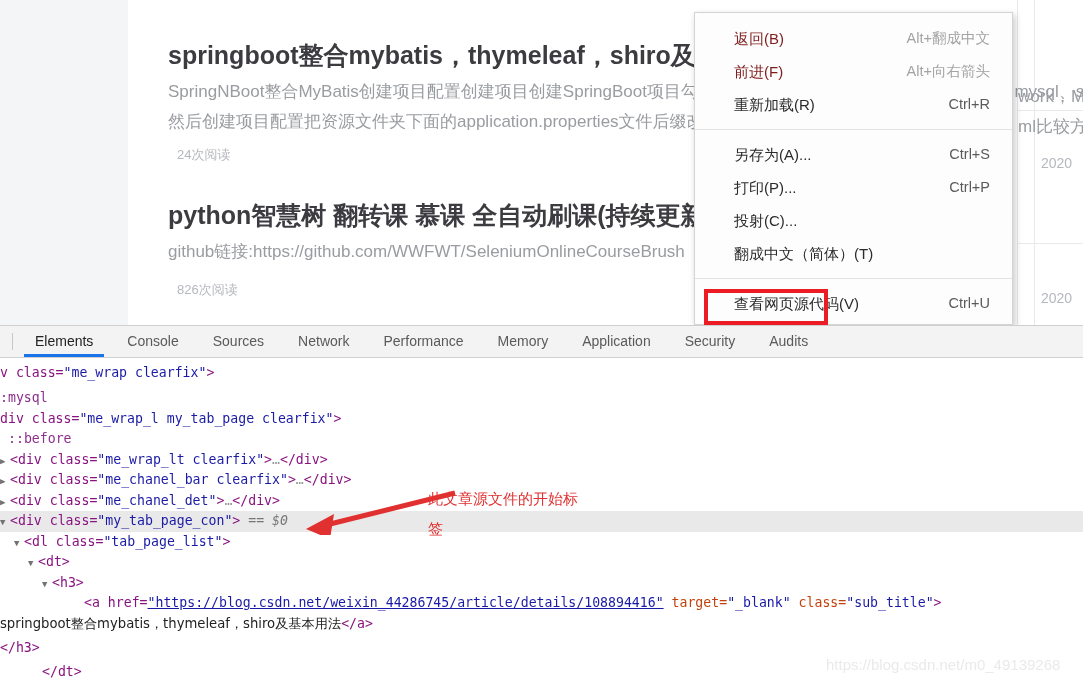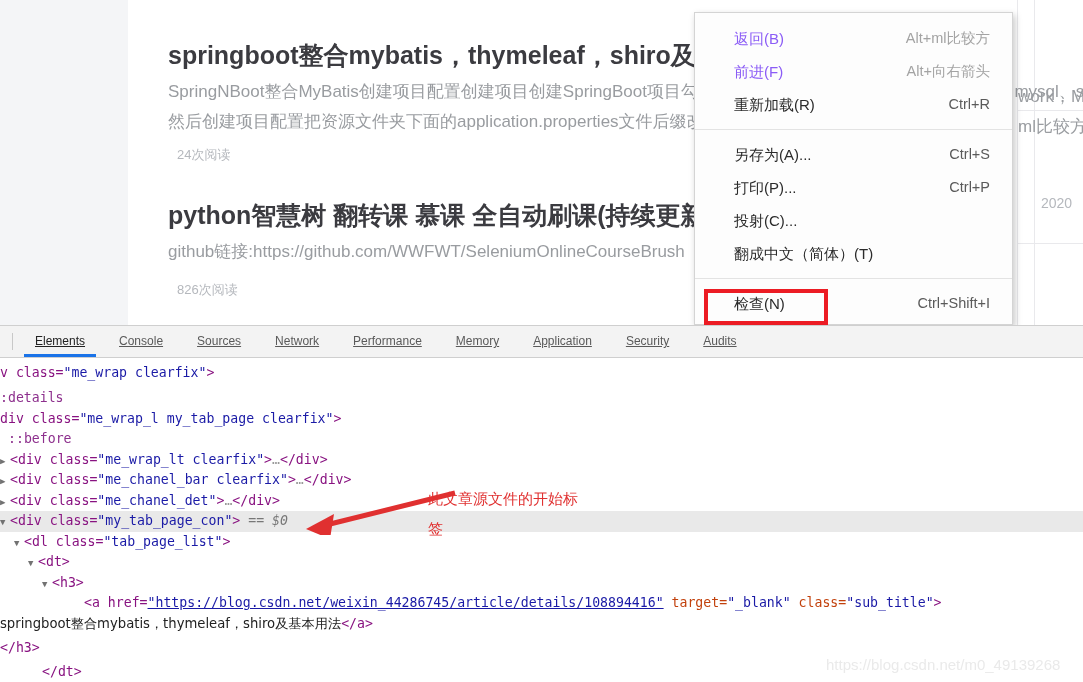--- a/index.html
+++ b/index.html
@@ -33,21 +33,21 @@
     white-space:nowrap;line-height:34px;
   }
   .art-desc{
     font-size:17px;color:#999ca0;line-height:30px;white-space:nowrap;
   }
   .art-meta{
     font-size:13px;color:#b5b8bd;margin-top:9px;padding-left:9px;
     white-space:nowrap;
   }
   .art-date{
-    position:absolute;right:0;font-size:14px;color:#b5b8bd;white-space:nowrap;margin-top:40px;
+    position:absolute;right:0;font-size:14px;color:#b5b8bd;white-space:nowrap;
   }
   .hrule{
     position:absolute;left:1018px;width:65px;height:1px;background:#e9e9ec;
   }
 
   
   #ctx-menu{
     position:absolute;left:694px;top:12px;width:319px;height:313px;
     background:#fdfdfd;border:1px solid #d4d4d4;
     box-shadow:2px 3px 7px rgba(0,0,0,0.22);
@@ -55,21 +55,21 @@
     padding-top:9px;box-sizing:border-box;
   }
   .ctx-item{
     position:relative;height:33px;line-height:33px;
     padding:0 22px 0 39px;white-space:nowrap;
   }
   .ctx-item .lbl{display:inline-block;}
   .ctx-item .sc{
     position:absolute;right:22px;top:0;color:#5a5a5a;font-size:14.5px;
   }
-  .ctx-item.disabled .lbl{color:#8b5cf6;}
+  .ctx-item.disabled .lbl{color:#7f1d1d;}
   .ctx-item.disabled .sc{color:#a3a3a3;}
   .ctx-sep{
     height:1px;background:#e3e3e3;margin:8px 0 8px 0;
   }
   #inspect-box{
     position:absolute;left:9px;top:276px;width:124px;height:36px;
     border:4px solid #ec1c24;box-sizing:border-box;pointer-events:none;
   }
 
   
@@ -80,22 +80,22 @@
   }
   #dt-tabbar{
     position:relative;height:31px;background:#f3f3f3;
     border-bottom:1px solid #cfcfcf;
   }
   #dt-tabs{
     position:absolute;left:18px;top:0;height:31px;
     display:flex;align-items:center;
   }
   .dt-tab{
-    font-size:12px;color:#5a5a5a;padding:0 17px;line-height:31px;
-    position:relative;white-space:nowrap;text-decoration:underline;
+    font-size:14px;color:#5a5a5a;padding:0 17px;line-height:31px;
+    position:relative;white-space:nowrap;
   }
   .dt-tab.active{color:#222;}
   .dt-tab.active:after{
     content:"";position:absolute;left:6px;right:6px;bottom:0;height:3px;
     background:#1a73e8;
   }
   #dt-tabdivider{
     position:absolute;left:12px;top:7px;width:1px;height:17px;background:#c8c8c8;
   }
 
@@ -166,21 +166,21 @@
   <div class="hrule" style="top:243px;"></div>
 
   <div style="position:absolute;left:1018px;top:85px;font-size:17px;color:#9a9da1;white-space:nowrap;">work，My</div>
   <div style="position:absolute;left:1018px;top:115px;font-size:17px;color:#9a9da1;white-space:nowrap;">ml比较方</div>
 </div>
 
 <div id="ctx-menu">
 
   <div class="ctx-item disabled">
     <span class="lbl">返回(B)</span>
-    <span class="sc">Alt+ml比较方</span>
+    <span class="sc">Alt+翻成中文</span>
   </div>
 
   <div class="ctx-item disabled">
     <span class="lbl">前进(F)</span>
     <span class="sc">Alt+向右箭头</span>
   </div>
 
   <div class="ctx-item">
     <span class="lbl">重新加载(R)</span>
     <span class="sc">Ctrl+R</span>
@@ -203,20 +203,24 @@
     <span class="sc"></span>
   </div>
 
   <div class="ctx-item">
     <span class="lbl">翻成中文（简体）(T)</span>
     <span class="sc"></span>
   </div>
 
   <div class="ctx-sep"></div>
 
+  <div class="ctx-item">
+    <span class="lbl">查看网页源代码(V)</span>
+    <span class="sc">Ctrl+U</span>
+  </div>
 
   <div class="ctx-item">
     <span class="lbl">检查(N)</span>
     <span class="sc">Ctrl+Shift+I</span>
   </div>
 
   <div id="inspect-box"></div>
 </div>
 
 <div id="devtools">
@@ -236,21 +240,21 @@
     </div>
   </div>
 
   <div id="dom-tree">
 
     <div class="row" style="padding-left:0px;padding-top:5px;height:25px;">
       <span class="tag">v class=</span><span class="val">"me_wrap clearfix"</span><span class="pun">&gt;</span>
     </div>
 
     <div class="row" style="padding-left:0px;">
-      <span class="pseudo">:details</span>
+      <span class="pseudo">:mysql</span>
     </div>
 
     <div class="row" style="padding-left:0px;">
       <span class="tag">div class=</span><span class="val">"me_wrap_l my_tab_page clearfix"</span><span class="pun">&gt;</span>
     </div>
 
     <div class="row" style="padding-left:8px;">
       <span class="pseudo">::before</span>
     </div>
 

